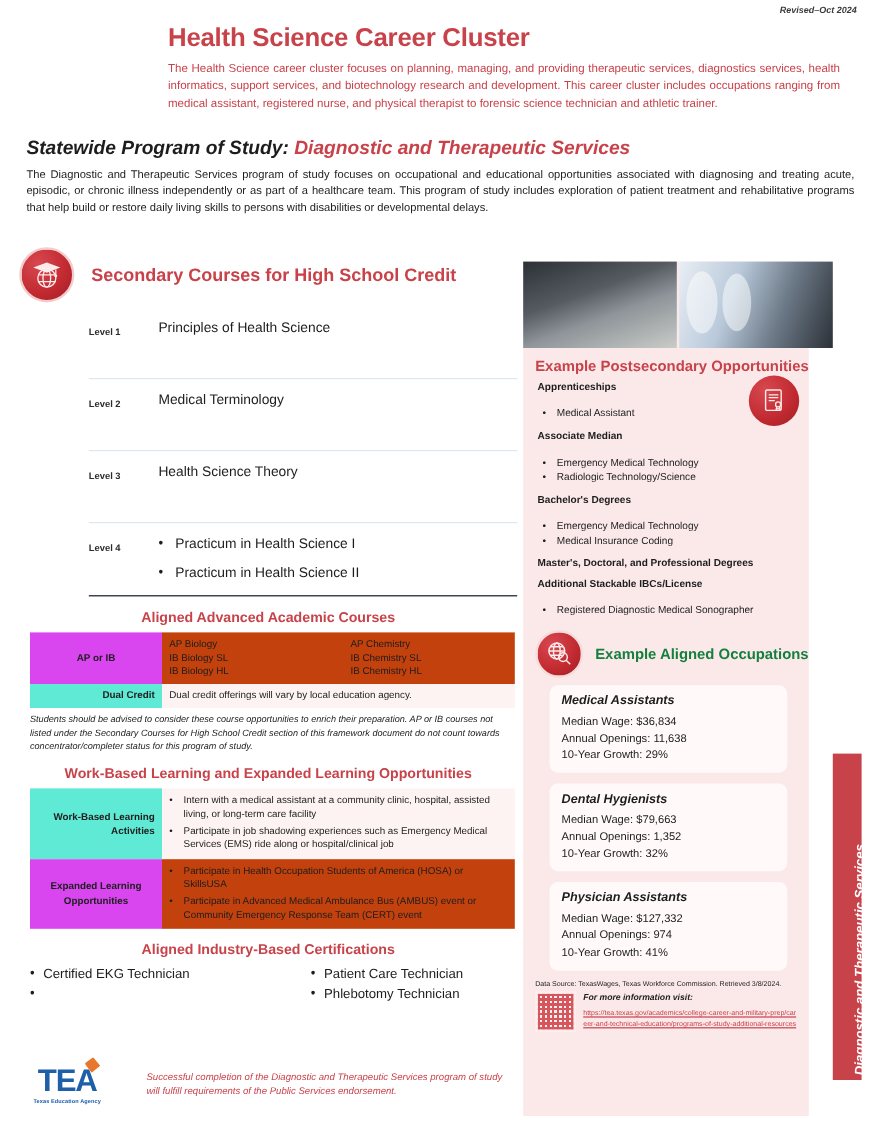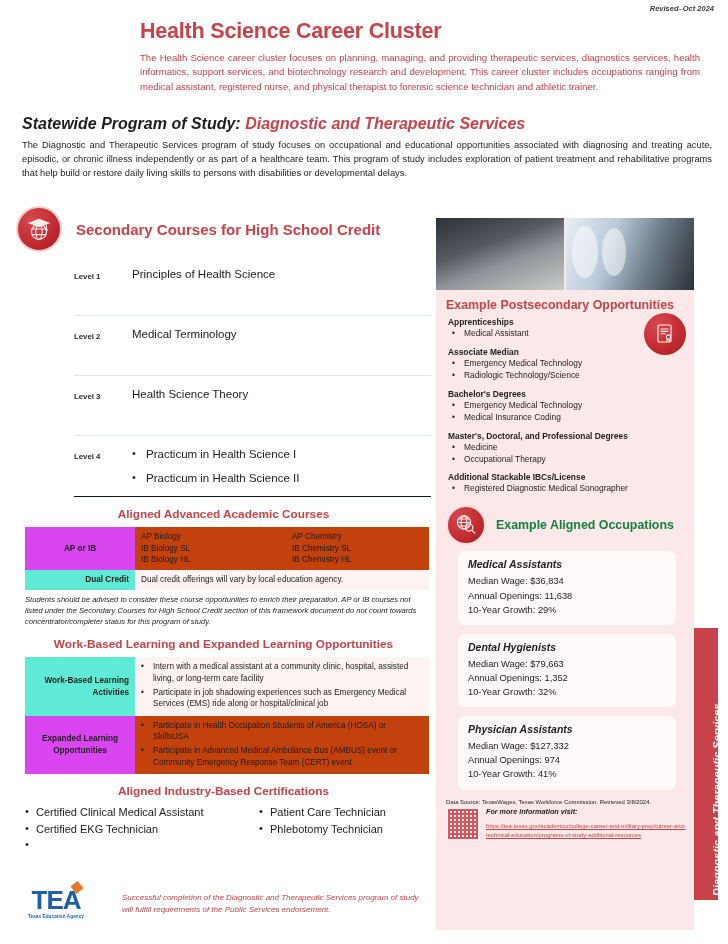--- a/index.html
+++ b/index.html
@@ -101,34 +101,34 @@
   .tea-foot { position: absolute; left: 18px; top: 888px; display: flex; align-items: center; gap: 28px; }
   .tea-logo { width: 76px; text-align: center; }
   .tea-word { font-size: 26px; font-weight: bold; color: #1D5FA8; letter-spacing: -1px; line-height: 0.95; position: relative; display: inline-block; }
   .tea-flag { position: absolute; right: -3px; top: -7px; width: 13px; height: 13px; background: #E8762C; clip-path: polygon(0 40%, 55% 0, 100% 55%, 45% 100%); }
   .tea-sub { font-size: 4.6px; font-weight: bold; color: #1D5FA8; letter-spacing: 0.1px; margin-top: 1px; }
   .tea-note { width: 300px; font-size: 8px; font-style: italic; color: #C8424A; line-height: 1.5; }
 
   
   .right-col {
     position: absolute; left: 436px; top: 218px;
-    width: 258px; min-height: 712px;
+    width: 238px; min-height: 712px;
     background: #fbe9ea;
   }
   .photos { display: flex; height: 72px; width: 258px; gap: 2px; }
   .photo { flex: 1; position: relative; overflow: hidden; }
   .photo-a { background: linear-gradient(160deg,#2c3136 0%,#555b61 38%,#8e9499 60%,#c9ccc8 100%); }
   .photo-b { background: linear-gradient(110deg,#e9eef4 0%,#b9c9da 35%,#6d7a88 65%,#2b3137 100%); }
   .xray-rib { position: absolute; background: rgba(255,255,255,0.5); border-radius: 50%; }
 
   .rc-title { color: #C8424A; font-size: 12.4px; font-weight: bold; margin: 8px 0 5px 10px; }
   .ps-body { padding: 0 10px 0 12px; position: relative; }
   .ps-group { margin-bottom: 7px; }
   .ps-head { font-size: 8.4px; font-weight: bold; }
-  .ps-group ul { list-style: none; margin-top: 1px; }
+  .ps-group ul { list-style: none; margin-top: 12px; }
   .ps-group li { font-size: 8.4px; position: relative; padding-left: 16px; line-height: 1.42; }
   .ps-group li:before { content: "•"; position: absolute; left: 4px; }
 
   .cert-icon {
     position: absolute; right: 8px; top: -4px;
     width: 42px; height: 42px; border-radius: 50%;
     background: radial-gradient(circle at 32% 28%, #d8484f 0%, #c0282f 62%, #9d1f26 100%);
     display: flex; align-items: center; justify-content: center;
   }
   .cert-icon svg { width: 24px; height: 24px; }
@@ -284,21 +284,20 @@
           </ul>
         </td>
       </tr>
     </tbody>
       </table>
 
     <div class="sub-title">Aligned Industry-Based Certifications</div>
 
     <div class="certs">
       <ul class="col1">
-        <li>Certified Clinical Medical Assistant</li>
         <li>Certified EKG Technician</li>
         <li></li>
       </ul>
       <ul>
         <li>Patient Care Technician</li>
         <li>Phlebotomy Technician</li>
       </ul>
     </div>
   </div>
 
@@ -350,24 +349,20 @@
       </div>
       <div class="ps-group">
         <div class="ps-head">Bachelor's Degrees</div>
         <ul>
           <li>Emergency Medical Technology</li>
           <li>Medical Insurance Coding</li>
         </ul>
       </div>
       <div class="ps-group">
         <div class="ps-head">Master's, Doctoral, and Professional Degrees</div>
-        <ul>
-          <li>Medicine</li>
-          <li>Occupational Therapy</li>
-        </ul>
       </div>
       <div class="ps-group">
         <div class="ps-head">Additional Stackable IBCs/License</div>
         <ul>
             <li>Registered Diagnostic Medical Sonographer</li>
           </ul>
       </div>
     </div>
 
     <div class="occ-head-row">

